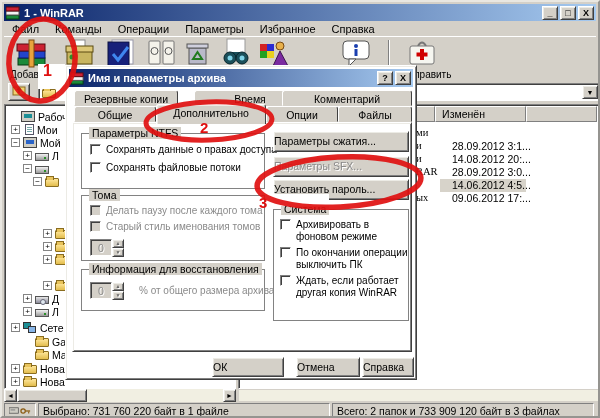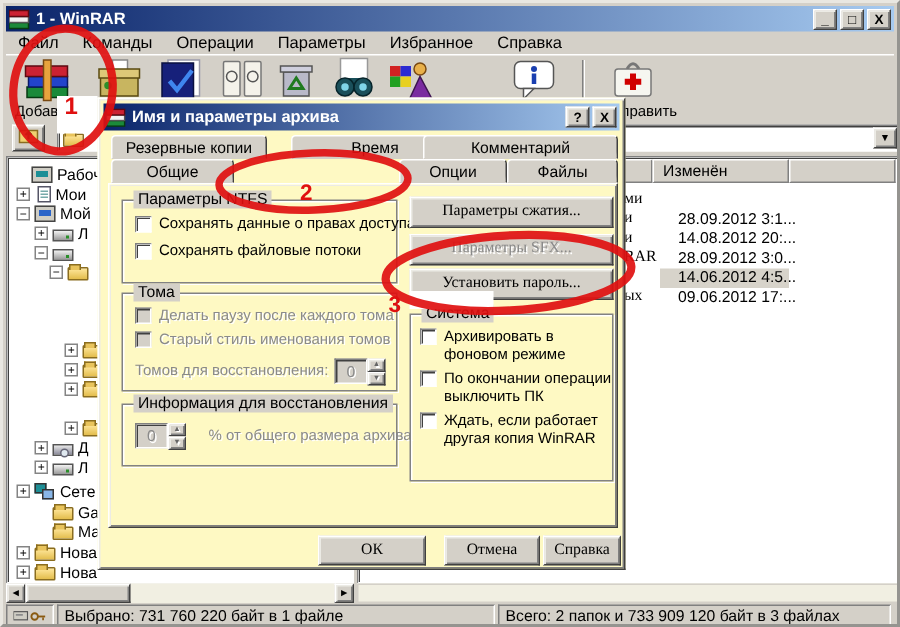--- a/index.html
+++ b/index.html
@@ -59,34 +59,34 @@
   .i-net::after{content:"";position:absolute;right:1px;bottom:0;width:6px;height:5px;background:#88b6e8;border:1px solid #333;}
   .tlabel{overflow:hidden;}
   
   .hscroll{position:absolute;left:2px;top:387px;width:232px;height:13px;background:#f1efe2;}
   .sarrow{position:absolute;top:0;width:13px;height:13px;font-size:7px;line-height:12px;text-align:center;}
   .sthumb{position:absolute;left:13px;top:0;width:70px;height:13px;}
   .hstrip{position:absolute;left:236px;top:387px;width:361px;height:13px;background:#f1efe2;border:1px solid #d4d0c8;}
   .statusbar{position:absolute;left:2px;top:401px;right:2px;height:15px;display:flex;font-size:10.5px;}
   .scell{border:1px solid;border-color:#808080 #fff #fff #808080;margin-right:2px;padding:0px 4px;white-space:nowrap;overflow:hidden;display:flex;align-items:center;}
   
-  #dlg{position:absolute;left:63px;top:63px;width:352px;height:315px;background:#fef9c3;border:1px solid;border-color:#fff #404040 #404040 #fff;box-shadow:inset 1px 1px 0 #ecebe5, inset -1px -1px 0 #808080;z-index:30;}
+  #dlg{position:absolute;left:63px;top:63px;width:352px;height:315px;background:#ffffff;border:1px solid;border-color:#fff #404040 #404040 #fff;box-shadow:inset 1px 1px 0 #ecebe5, inset -1px -1px 0 #808080;z-index:30;}
   .dtitle{position:absolute;left:3px;top:3px;right:3px;height:18px;background:linear-gradient(90deg,#0a246a,#a6caf0);display:flex;align-items:center;padding:0 2px;}
   .dtitle .ttext{color:#fff;font-size:11px;font-weight:bold;margin-left:4px;flex:1;}
   .tab{position:absolute;height:16px;background:#d4d0c8;border:1px solid;border-color:#fff #404040 #d4d0c8 #fff;border-radius:3px 3px 0 0;font-size:10.5px;text-align:center;padding-top:2px;white-space:nowrap;overflow:hidden;}
   .tabsel{z-index:3;height:20px;border-bottom:none;box-shadow:inset 1px 1px 0 #ecebe5;}
   .dpanel{position:absolute;left:6px;top:56px;width:340px;height:230px;border:1px solid;border-color:#fff #404040 #404040 #fff;box-shadow:inset 1px 1px 0 #ecebe5, inset -1px -1px 0 #808080;z-index:2;}
   .grp{position:absolute;font-size:10.5px;}
   .grplab{position:absolute;top:-7px;left:7px;background:#d4d0c8;padding:0 3px;white-space:nowrap;}
   .cbrow{position:absolute;display:flex;align-items:flex-start;font-size:10.5px;white-space:nowrap;}
   .cb{width:11px;height:11px;flex:none;margin-right:5px;margin-top:0px;border:1px solid;border-color:#808080 #fff #fff #808080;box-shadow:inset 1px 1px 0 #404040;background:#fff;}
   .dis{color:#8a8a8a;text-shadow:1px 1px 0 #fff;}
   .dis .cb{background:#d4d0c8;}
   .wrap2{white-space:normal;line-height:12px;width:118px;}
-  .dbtn{position:absolute;font-size:10.5px;text-align:center;padding-top:3px;white-space:nowrap;font-family:Liberation Serif, serif;}
+  .dbtn{position:absolute;font-size:10.5px;text-align:left;padding-top:3px;white-space:nowrap;}
   .spin{display:inline-flex;height:17px;}
   .spinval{width:22px;height:17px;border:1px solid;border-color:#808080 #fff #fff #808080;box-shadow:inset 1px 1px 0 #404040;background:#d4d0c8;text-align:center;font-size:10.5px;padding-top:2px;color:#8a8a8a;text-shadow:1px 1px 0 #fff;}
   .spinbtns{width:12px;display:flex;flex-direction:column;}
   .spinbtns div{flex:1;font-size:5px;line-height:7px;text-align:center;color:#666;}
   .anno{position:absolute;left:0;top:0;z-index:60;pointer-events:none;}
 </style>
 </head>
 <body>
 
 <div id="win">
@@ -385,20 +385,21 @@
       </svg>
       <span class="ttext">Имя и параметры архива</span>
       <span class="wbtn raised">?</span>
       <span class="wbtn raised">X</span>
     </div>
 
     <div class="tab" style="left:8px;top:24px;width:104px;">Резервные копии</div>
     <div class="tab" style="left:128px;top:24px;width:112px;">Время</div>
     <div class="tab" style="left:216px;top:24px;width:130px;">Комментарий</div>
     <div class="tab" style="left:8px;top:40px;width:82px;">Общие</div>
+    <div class="tab tabsel" style="left:90px;top:38px;width:110px;">Дополнительно</div>
     <div class="tab" style="left:200px;top:40px;width:72px;">Опции</div>
     <div class="tab" style="left:272px;top:40px;width:74px;">Файлы</div>
 
     <div class="dpanel">
 
       <div class="grp etched" style="left:8px;top:10px;width:184px;height:56px;">
         <span class="grplab">Параметры NTFS</span>
         <div class="cbrow" style="left:8px;top:10px;">
             <span class="cb"></span>
             <span style="font-size:10px;">Сохранять данные о правах доступа</span>
@@ -413,21 +414,20 @@
         <span class="grplab">Тома</span>
         <div class="cbrow dis" style="left:8px;top:9px;">
             <span class="cb"></span>
             <span style="font-size:10px;">Делать паузу после каждого тома</span>
           </div>
         <div class="cbrow dis" style="left:8px;top:25px;">
             <span class="cb"></span>
             <span style="font-size:10px;">Старый стиль именования томов</span>
           </div>
         <div class="cbrow dis" style="left:8px;top:43px;">
-          <span style="font-size:10px;margin-right:4px;margin-top:3px;">Томов для восстановления:</span>
           <span class="spin">
               <span class="spinval">0</span>
               <span class="spinbtns">
                 <div class="raised">▲</div>
                 <div class="raised">▼</div>
               </span>
             </span>
         </div>
       </div>
 

